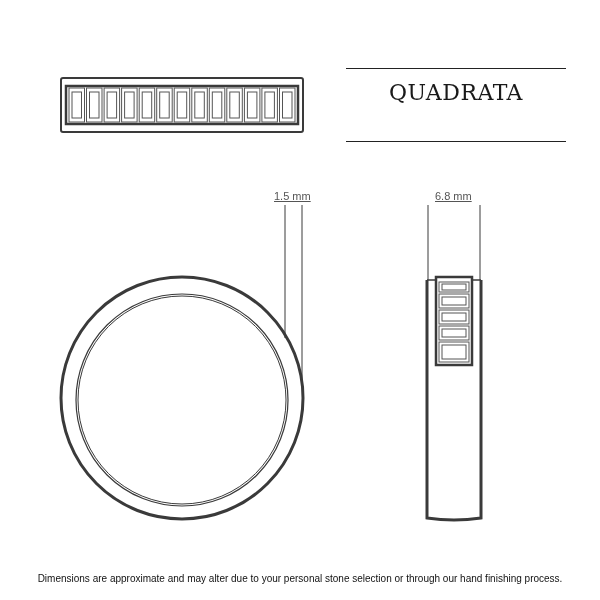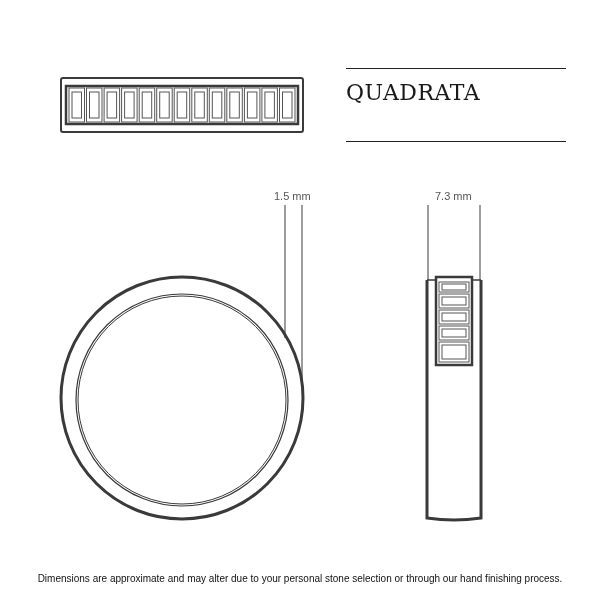--- a/index.html
+++ b/index.html
@@ -2,27 +2,27 @@
 <html><head>
 <meta charset="utf-8">
 <style>
   html, body { margin:0; padding:0; background:#ffffff; }
   body { width:600px; height:600px; position:relative; overflow:hidden; }
   .canvas { position:absolute; left:0; top:0; width:600px; height:600px; }
   .title-box { position:absolute; left:346px; top:68px; width:220px; height:74px; }
   .title-rule { position:absolute; left:0; width:220px; height:1px; background:#222; }
   .title-rule.top { top:0; }
   .title-rule.bottom { top:73px; }
-  .title-line { position:absolute; left:0; width:220px; 
+  .title-line { position:absolute; left:0; width:220px; text-align:center;
     font-family:"DejaVu Serif", "Liberation Serif", serif; color:#1a1a1a;
     font-size:22px; letter-spacing:0.5px; line-height:24px; }
   .title-line.l1 { top:13px; }
   .title-line.l2 { top:37px; }
   .dim-label { position:absolute; font-family:"Liberation Sans", sans-serif;
-    font-size:11px; color:#555; }
+    font-size:11px; color:#555;text-decoration:underline; }
   .disclaimer { position:absolute; left:0; top:573px; width:600px; text-align:center;
     font-family:"Liberation Sans", sans-serif; font-size:10px; color:#111; }
 </style>
 </head>
 <body>
 
 <div class="canvas">
 
   <svg style="position:absolute;left:0;top:0" width="600" height="600" viewBox="0 0 600 600">
     <g fill="none" stroke="#3a3a3a">
@@ -97,16 +97,16 @@
     </g>
   </svg>
 
   <div class="title-box">
     <div class="title-rule top"></div>
     <div class="title-line l1">QUADRATA</div>
     <div class="title-rule bottom"></div>
   </div>
 
   <div class="dim-label" style="left:274px;top:190px;">1.5 mm</div>
-  <div class="dim-label" style="left:435px;top:190px;">7.3 mm</div>
+  <div class="dim-label" style="left:435px;top:190px;">6.8 mm</div>
 
   <div class="disclaimer">Dimensions are approximate and may alter due to your personal stone selection or through our hand finishing process.</div>
 </div>
 
 </body></html>

